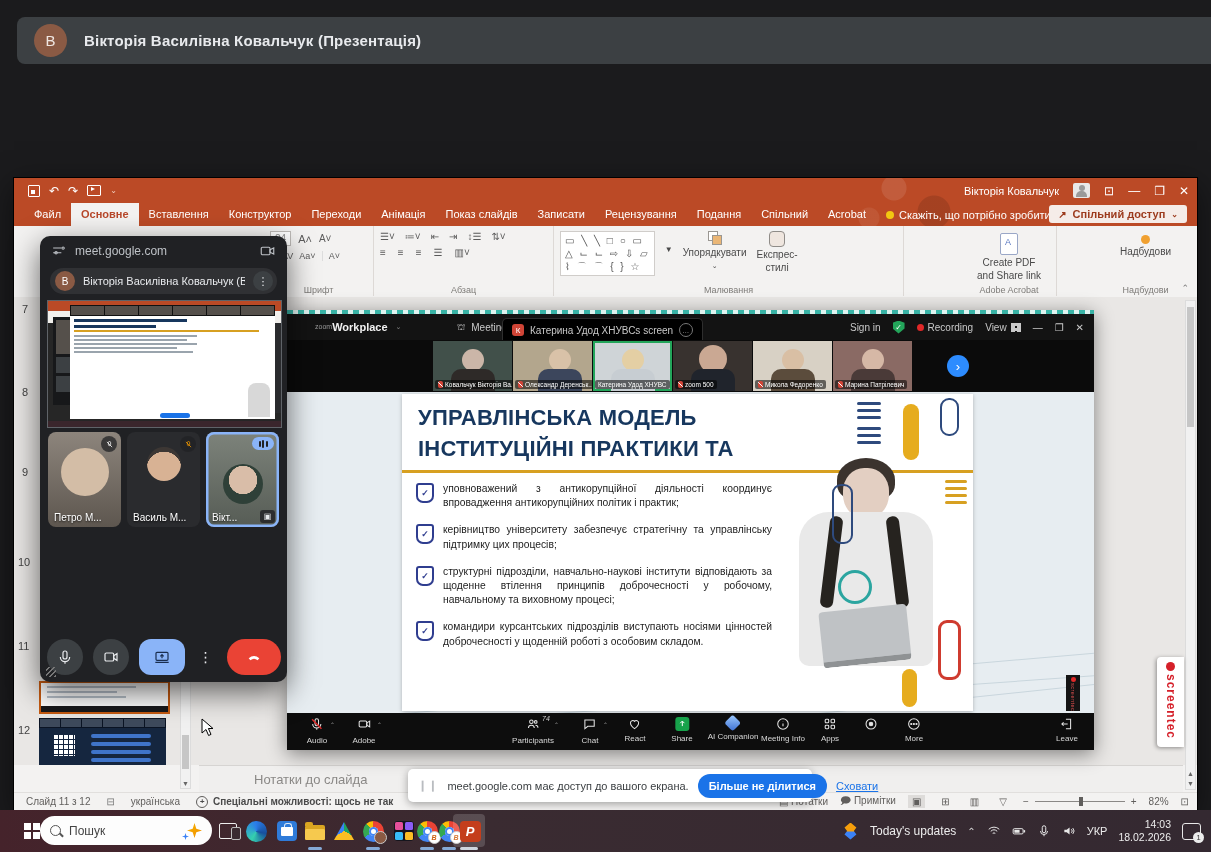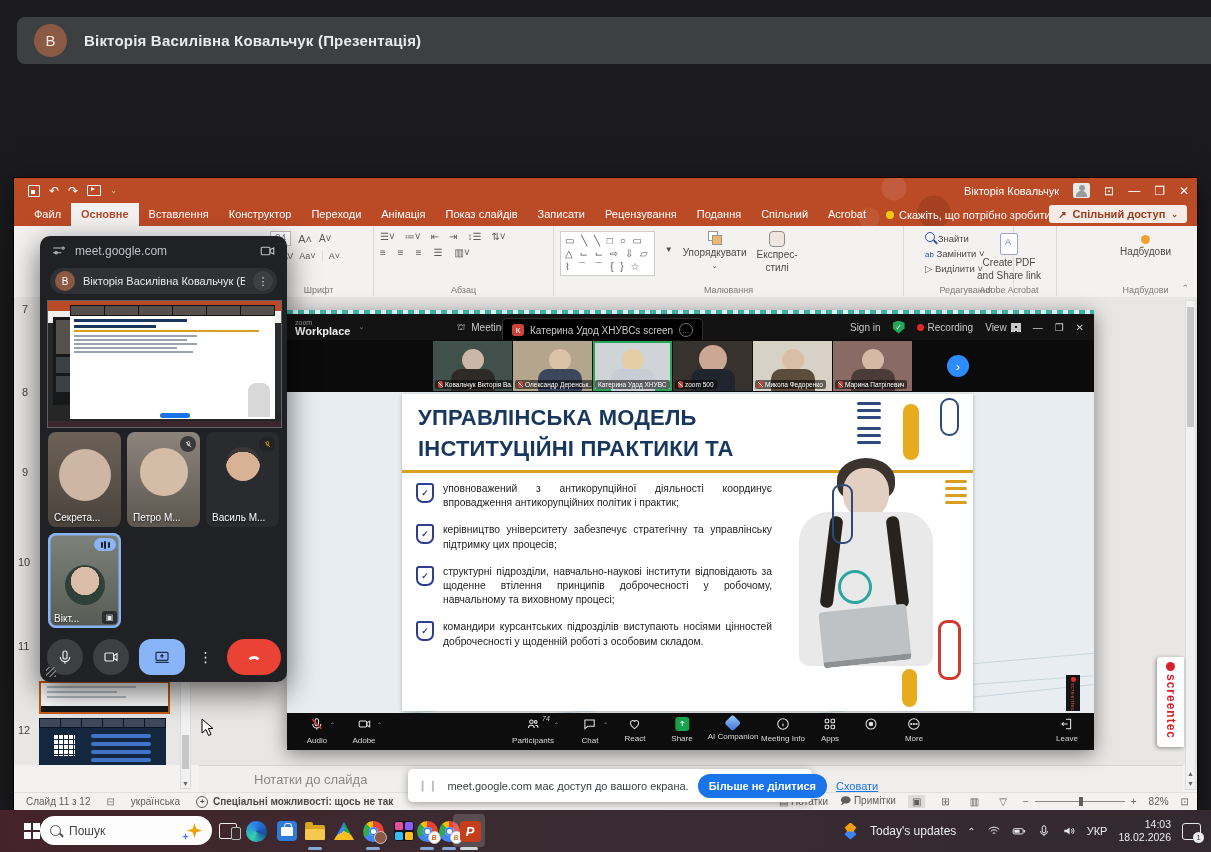--- a/index.html
+++ b/index.html
@@ -90,21 +90,21 @@
   .viewico{font-size:10px;padding:1px 4px;}
   .viewico.active{background:#dedcda;}
   .zoom-slider{display:flex;align-items:center;gap:6px;}
   .zs-track{width:90px;height:1px;background:#8a8886;position:relative;}
   .zs-knob{position:absolute;left:44px;top:-4px;width:4px;height:9px;background:#605e5c;}
 
   
   .zoomwin{position:absolute;left:287px;top:310px;width:807px;height:440px;box-shadow:0 4px 18px rgba(0,0,0,.45);}
   .zm-border{height:4px;background:repeating-linear-gradient(90deg,#39b3a6 0 6px,#dff2ef 6px 11px);}
   .zm-tb{height:26px;background:#131313;display:flex;align-items:center;color:#c9c9c9;font-size:10px;position:relative;}
-  .zm-brand{display:flex;flex-direction:column;line-height:8px;padding-left:8px;}
+  .zm-brand{display:flex;flex-direction:row;line-height:8px;padding-left:28px;}
   .zm-brand .b1{font-size:7px;color:#9a9a9a;}
   .zm-brand .b2{font-size:11px;font-weight:bold;color:#f0f0f0;}
   .zm-meeting{position:absolute;left:170px;display:flex;gap:6px;align-items:center;}
   .zm-tab{position:absolute;left:215px;top:4px;height:22px;background:#000;border:1px solid #2e2e2e;border-bottom:none;
     border-radius:5px 5px 0 0;display:flex;align-items:center;gap:6px;padding:0 9px;}
   .ktile{width:12px;height:12px;border-radius:3px;background:#cf4436;color:#fff;font-size:8px;display:flex;
     align-items:center;justify-content:center;}
   .dots-circle{width:12px;height:12px;border:1px solid #777;border-radius:50%;color:#aaa;font-size:7px;
     display:flex;align-items:center;justify-content:center;letter-spacing:1px;}
   .zm-right{position:absolute;right:10px;display:flex;gap:12px;align-items:center;}
@@ -383,28 +383,20 @@
               <span style="font-size:7px">⌄</span>
           </div>
           <div class="ribbon-btn-col">
             <span style="width:14px;height:14px;border-radius:4px;border:1px solid #8f8c88;background:#efe6df"></span>
             <span>Експрес-</span>
             <span>стилі</span>
           </div>
         </div>
         <div class="grp-label">Малювання</div>
       </div>
-      <div class="grp" style="left:905px;width:95px;">
-        <div style="display:flex;flex-direction:column;gap:4px;font-size:9.5px;margin-top:1px;">
-          <span><i class="mag"></i> <span>Знайти</span></span>
-          <span><span style="color:#295396;font-size:8px">ab</span> <span>Замінити</span> ˅</span>
-          <span><span style="color:#555">▷</span> <span>Виділити</span> ˅</span>
-        </div>
-        <div class="grp-label">Редагування</div>
-      </div>
       <div class="grp" style="left:948px;width:95px;">
         <div class="ribbon-btn-col" style="margin-top:2px">
           <span class="pdf-ico"></span>
           <span>Create PDF</span>
           <span>and Share link</span>
         </div>
         <div class="grp-label">Adobe Acrobat</div>
       </div>
       <div class="grp" style="left:1095px;width:73px;border-right:none;">
         <div class="ribbon-btn-col" style="margin-top:4px">
@@ -795,24 +787,20 @@
           <div class="ln" style="width:58%"></div>
         <div class="pv-man"></div>
       </div>
       <div class="pv-notif">
           <i></i>
         </div>
       <div class="pv-task"></div>
     </div>
 
     <div class="meet-grid">
-      <div class="mtile" style="background:linear-gradient(#6c6258,#4a423c)">
-        <i class="avcirc" style="width:52px;height:52px;background:#cdb6a4;top:45%"></i>
-        <span class="nm">Секрета...</span>
-      </div>
       <div class="mtile" style="background:linear-gradient(#8d857c,#5d564f)">
         <i class="avcirc" style="width:48px;height:48px;background:#d3bda6;top:42%"></i>
         <span class="micoff">
           <svg viewBox="0 0 24 24" stroke="#fff">
               <path d="M12 4a3 3 0 0 1 3 3v5a3 3 0 0 1-6 0V7a3 3 0 0 1 3-3z"></path>
               <line x1="5" y1="5" x2="19" y2="19"></line>
             </svg>
         </span>
         <span class="nm">Петро М...</span>
       </div>

